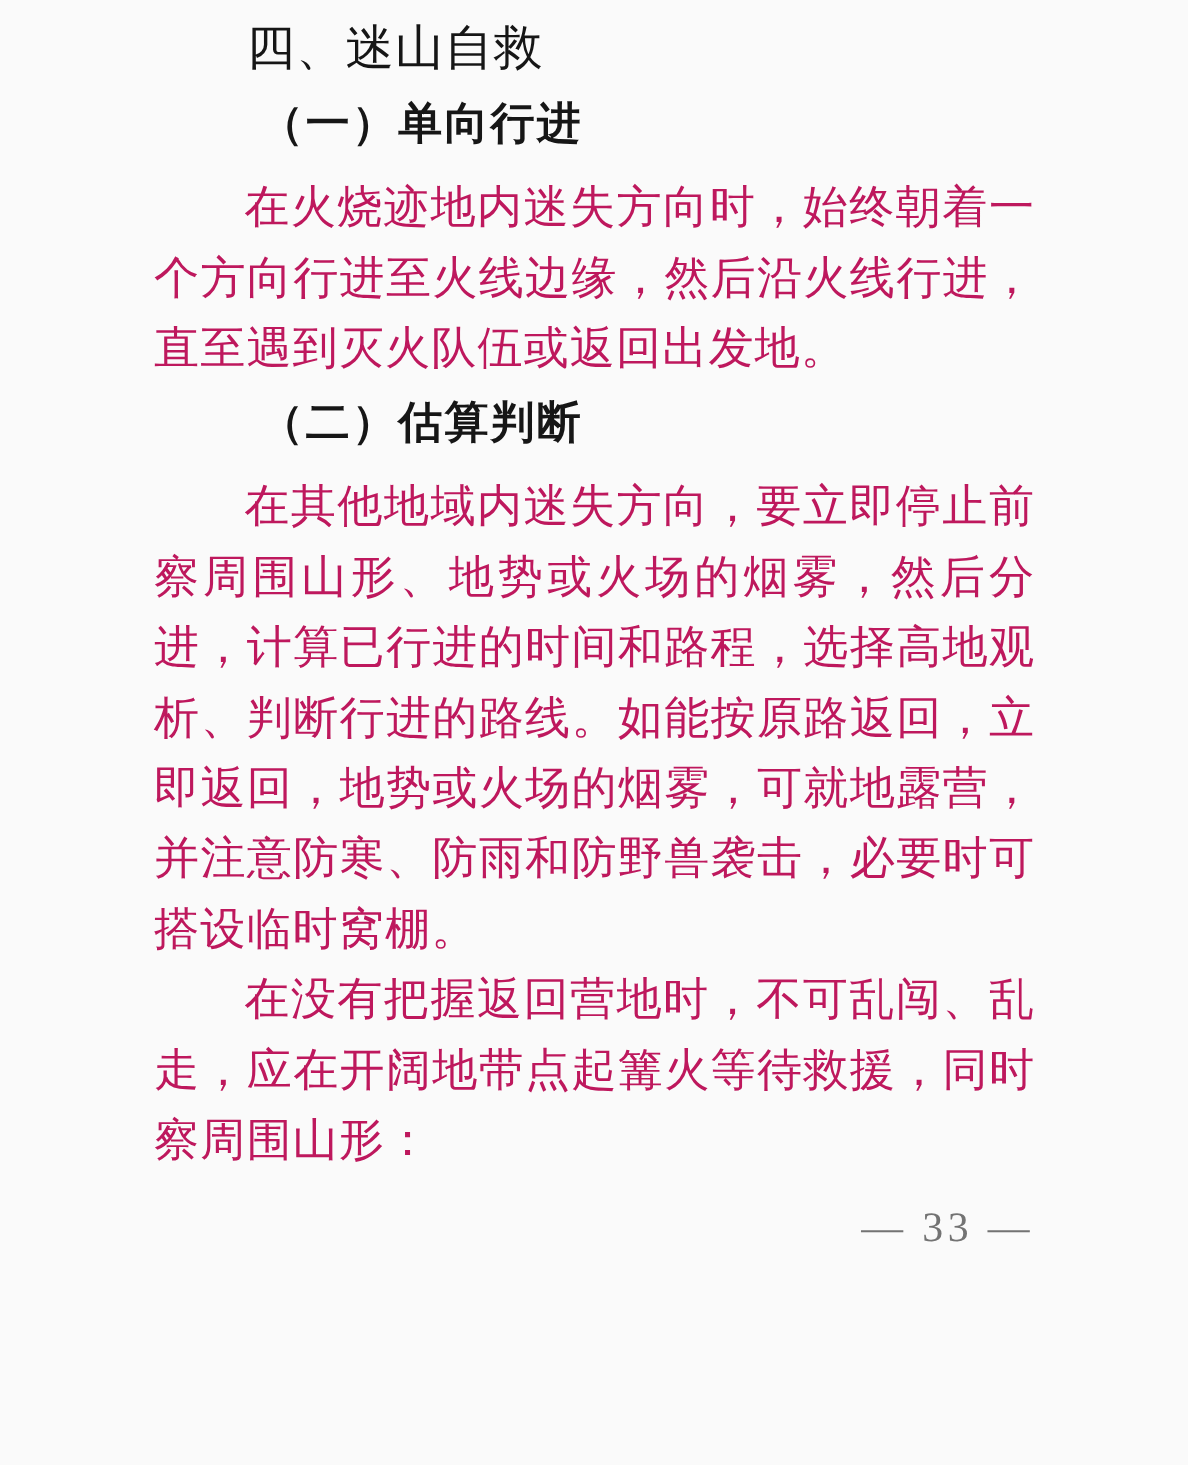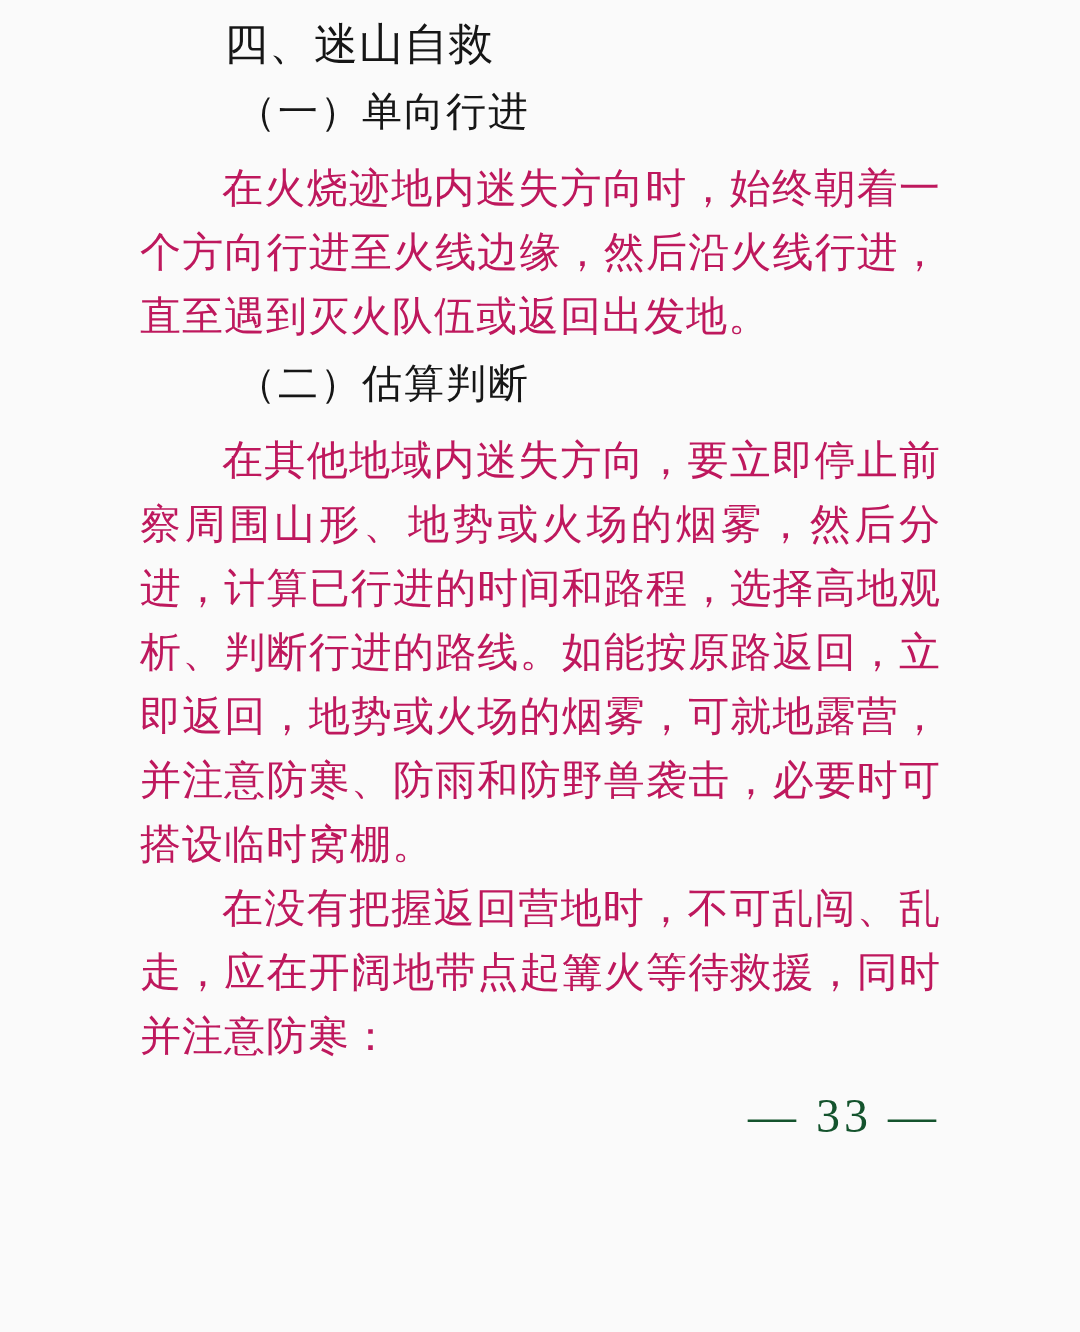--- a/index.html
+++ b/index.html
@@ -22,21 +22,21 @@
     font-weight: 400;
     font-size: 44px;
     line-height: 64px;
     height: 64px;
     margin-left: 84px;
     letter-spacing: 1px;
     color: #161616;
   }
   .sub {
     font-family: "Liberation Serif", "DejaVu Serif", serif;
-    font-weight: 400;
+    font-weight: 700;
     font-size: 40px;
     line-height: 64px;
     height: 64px;
     margin: 4px 0 12px 96px;
     letter-spacing: 2px;
     color: #161616;
   }
   .line {
     font-size: 41px;
     line-height: 64px;
@@ -54,25 +54,25 @@
   .line.indent { text-indent: 2em; }
   .line.last {
     text-align: right;
     text-align-last: left;
     letter-spacing: 1px;
   }
   .pagenum {
     margin-top: 26px;
     width: 800px;
     text-align: right;
-    font-size: 48px;
+    font-size: 38px;
     line-height: 44px;
     height: 44px;
     letter-spacing: 4px;
-    color: #14532d;
+    color: #737373;
   }
 </style>
 </head>
 <body>
 
 <div class="page">
 
   <h1 class="chapter">四、迷山自救</h1>
 
   <section>
@@ -89,18 +89,18 @@
     <p class="line j">进，计算已行进的时间和路程，选择高地观</p>
     <p class="line j">析、判断行进的路线。如能按原路返回，立</p>
     <p class="line j">即返回，地势或火场的烟雾，可就地露营，</p>
     <p class="line j">并注意防寒、防雨和防野兽袭击，必要时可</p>
     <p class="line last">搭设临时窝棚。</p>
   </section>
 
   <section>
     <p class="line j indent">在没有把握返回营地时，不可乱闯、乱</p>
     <p class="line j">走，应在开阔地带点起篝火等待救援，同时</p>
-    <p class="line last">并注意防寒：</p>
+    <p class="line last">察周围山形：</p>
   </section>
 
   <div class="pagenum">— 33 —</div>
 
 </div>
 
 </body></html>

